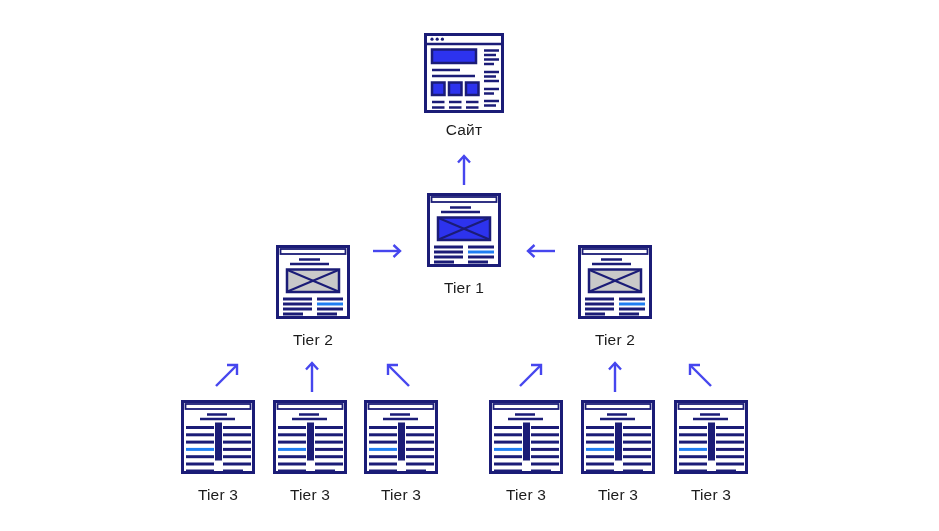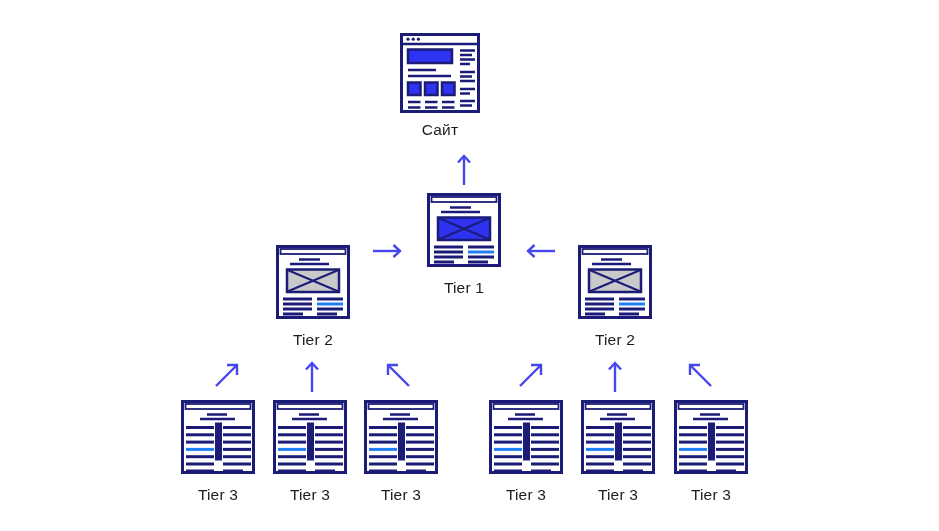--- a/index.html
+++ b/index.html
@@ -115,21 +115,21 @@
       <line x1="5" y1="64" x2="33" y2="64" style="stroke:var(--outline);stroke-width:3"></line>
       <line x1="42" y1="64" x2="70" y2="64" style="stroke:var(--outline);stroke-width:3"></line>
       <line x1="5" y1="71" x2="33" y2="71" style="stroke:var(--outline);stroke-width:3"></line>
       <line x1="42" y1="71" x2="62" y2="71" style="stroke:var(--outline);stroke-width:3"></line>
     </symbol>
   </defs>
 </svg>
 
 <div class="canvas">
 
-  <div class="node gap-s" style="left:400px;top:33px;width:80px;">
+  <div class="node gap-s" style="left:424px;top:33px;width:80px;">
     <svg width="80" height="80">
         <use href="#ic-site"></use>
       </svg>
     <span class="label">Сайт</span>
   </div>
 
   <div class="node gap-m" style="left:427px;top:193px;width:74px;">
     <svg class="img-blue" width="74" height="74">
         <use href="#ic-article"></use>
       </svg>

